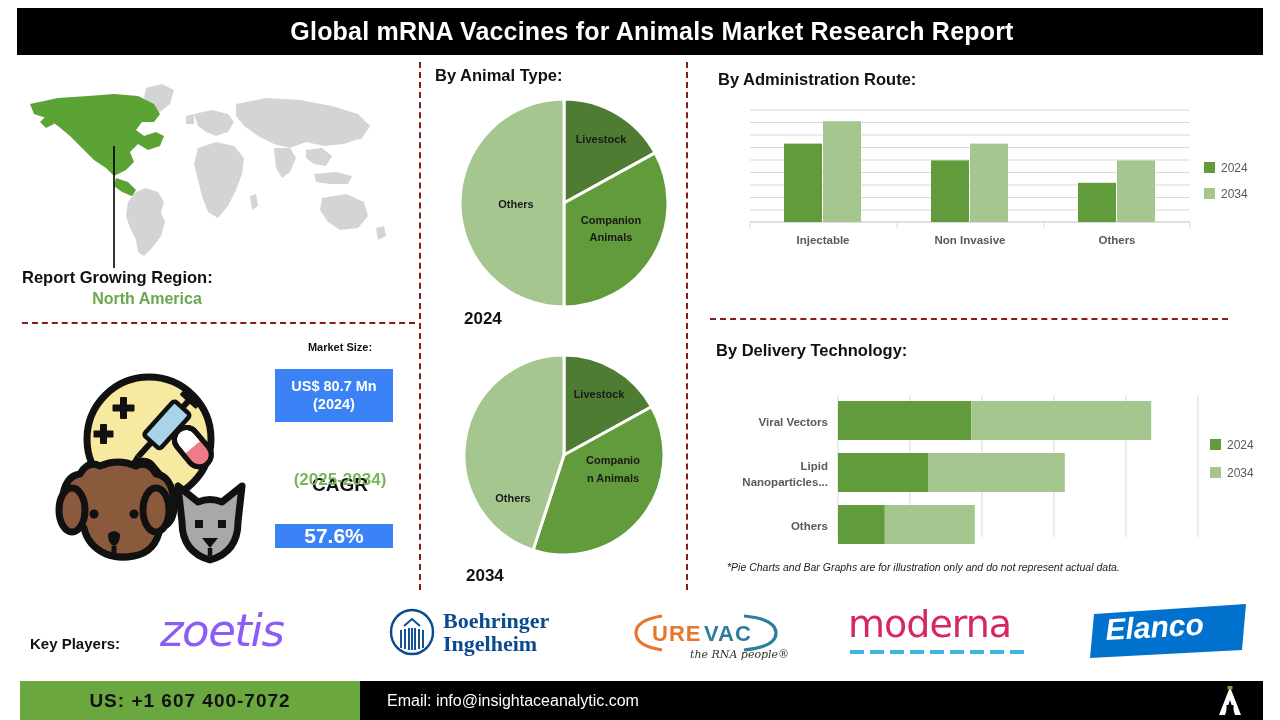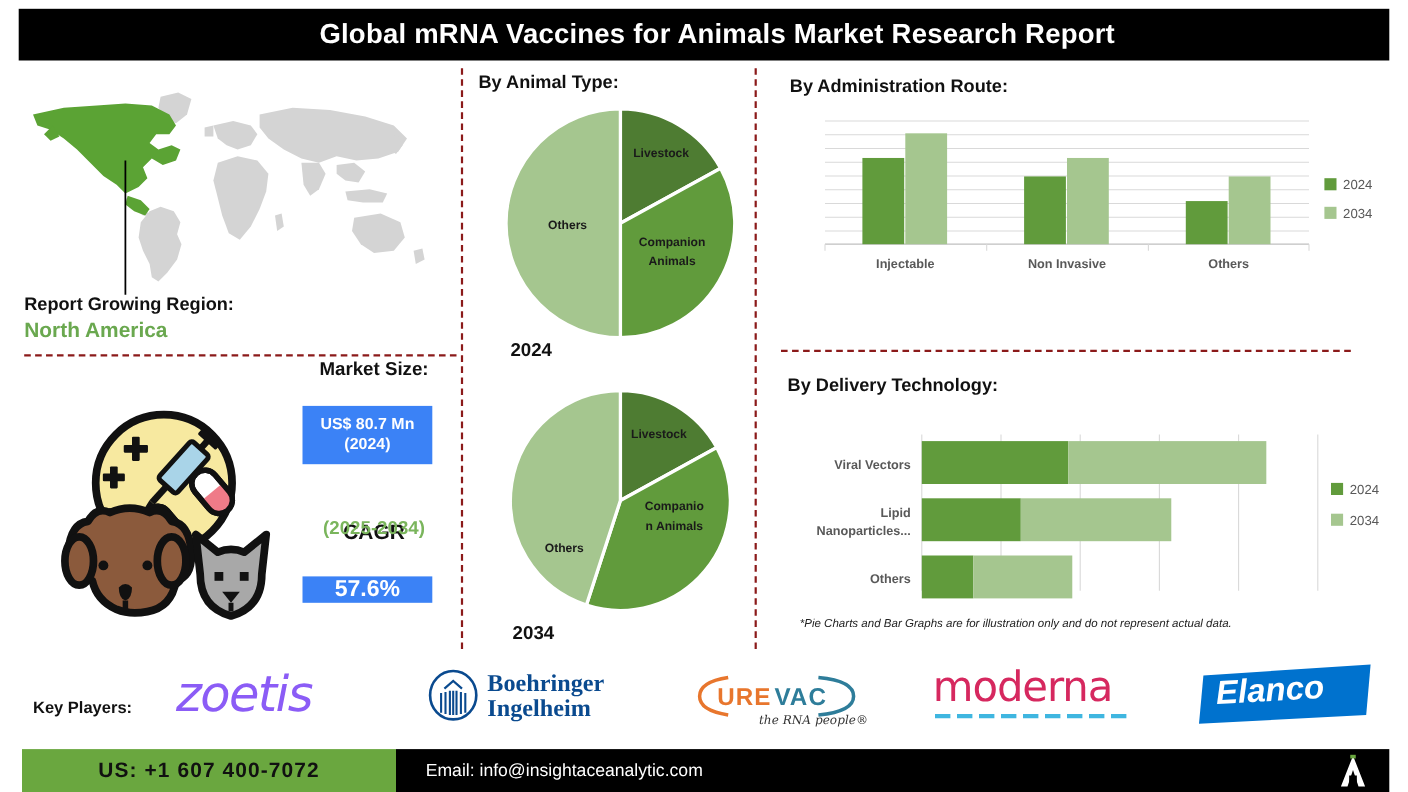--- a/index.html
+++ b/index.html
@@ -34,29 +34,29 @@
   
   .map-wrap { position: absolute; left: 18px; top: 70px; width: 392px; height: 200px; }
   .map-wrap svg { width: 100%; height: 100%; }
 
   .fastest-label {
     position: absolute; left: 22px; top: 268px; width: 250px;
     font-size: 16.5px; font-weight: bold; color: #111; text-align: left;
   }
   .fastest-value {
     position: absolute; left: 22px; top: 290px; width: 250px;
-    font-size: 19px; font-weight: bold; color: #6aa84f; text-align: left;
+    font-size: 16px; font-weight: bold; color: #6aa84f; text-align: center;
   }
 
   .pets { position: absolute; left: 32px; top: 362px; width: 232px; height: 215px; }
   .pets svg { width: 100%; height: 100%; }
 
   .mkt-label {
-    position: absolute; left: 265px; top: 326px; width: 150px;
-    text-align: center; font-size: 17px; font-weight: bold; color: #111;
+    position: absolute; left: 265px; top: 341px; width: 150px;
+    text-align: center; font-size: 11px; font-weight: bold; color: #111;
   }
   .green-box {
     position: absolute; background: #3b82f6; color: #fff;
     display: flex; align-items: center; justify-content: center;
     text-align: center; font-weight: bold; line-height: 1.22;
   }
   .mkt-box { left: 275px; top: 369px; width: 118px; height: 53px; font-size: 14.5px; }
   .cagr-label {
     position: absolute; left: 265px; top: 474px; width: 150px;
     text-align: center; font-size: 19px; font-weight: bold; color: #111;

